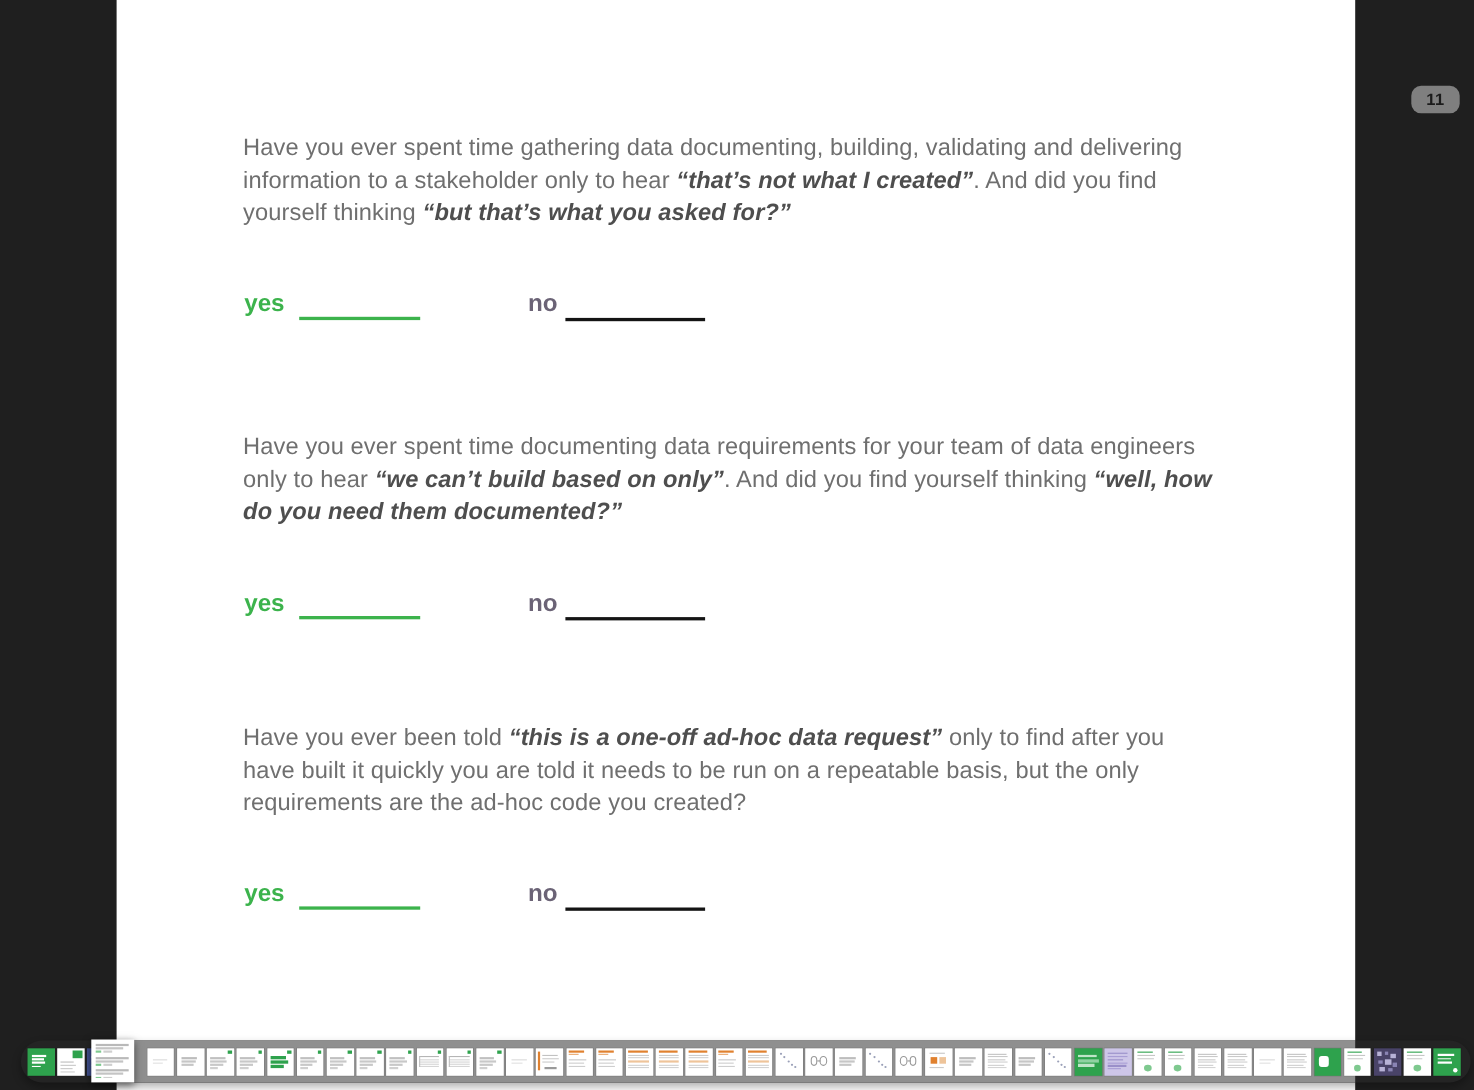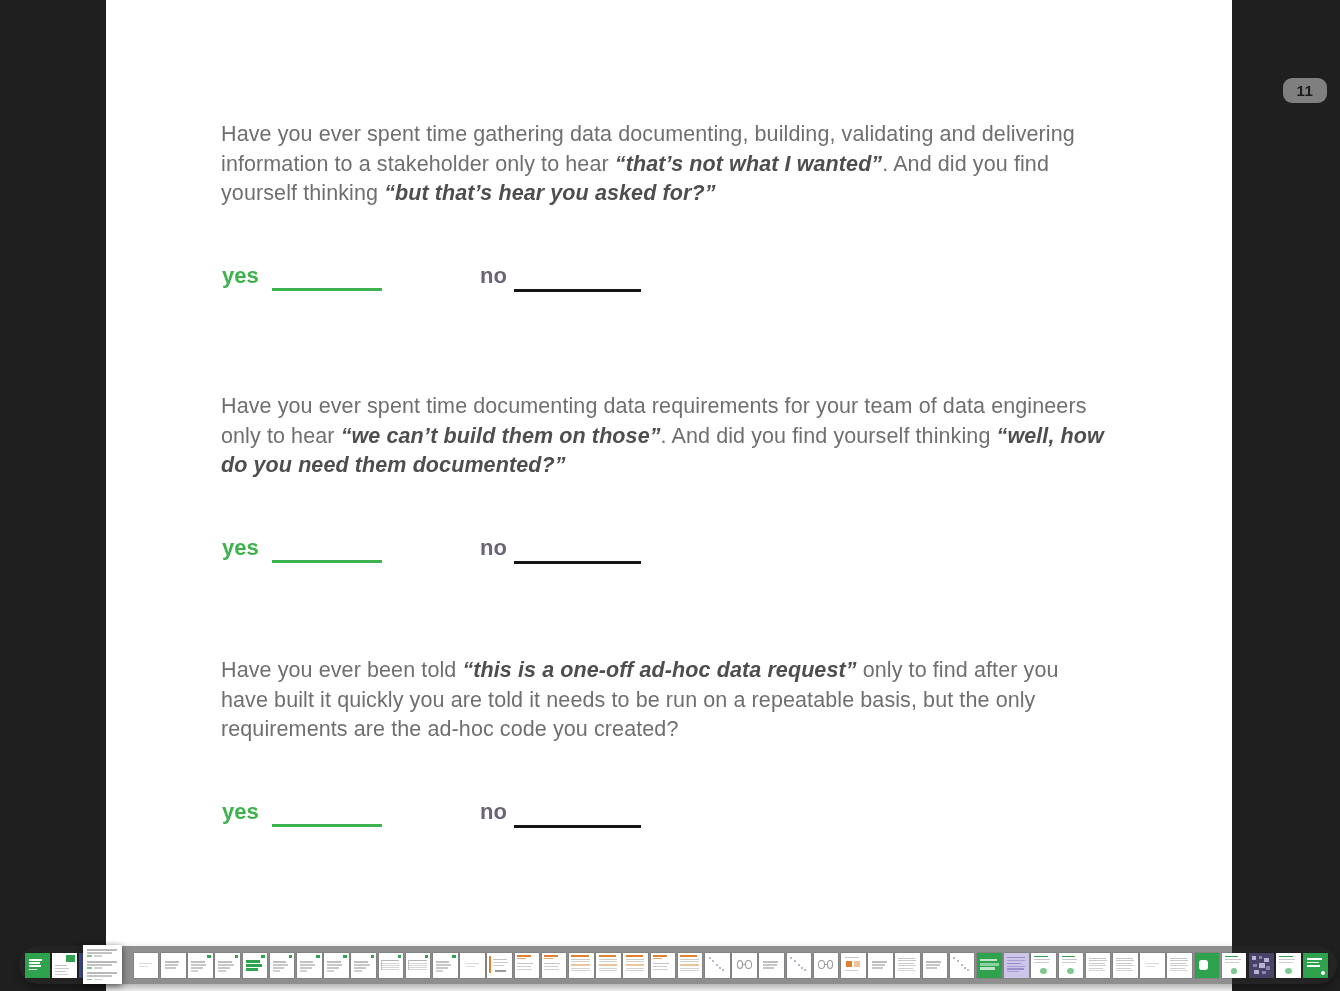--- a/index.html
+++ b/index.html
@@ -32,30 +32,30 @@
          box-shadow:0 0 0 0.5px rgba(0,0,0,.18);}
   .thumb.big{top:-1px;width:39px;height:39px;z-index:3;box-shadow:0 2px 7px rgba(0,0,0,.55);}
   .mk{position:absolute;}
 </style>
 </head>
 <body>
 
 <div class="stage">
   <div class="page" id="doc-page">
       <div class="q" style="top: 120px;">
-        <p class="qtext"><span class="seg">Have you ever spent time gathering data documenting, building, validating and delivering information to a stakeholder only to hear </span><span class="seg-b">“that’s not what I wanted”</span><span class="seg">. And did you find yourself thinking </span><span class="seg-b">“but that’s hear you asked for?”</span></p>
+        <p class="qtext"><span class="seg">Have you ever spent time gathering data documenting, building, validating and delivering information to a stakeholder only to hear </span><span class="seg-b">“that’s not what I created”</span><span class="seg">. And did you find yourself thinking </span><span class="seg-b">“but that’s what you asked for?”</span></p>
         <div class="answers">
           <span class="yes-label">yes</span>
           <span class="yes-line"></span>
           <span class="no-label">no</span>
           <span class="no-line"></span>
         </div>
       </div>
       <div class="q" style="top: 392px;">
-        <p class="qtext"><span class="seg">Have you ever spent time documenting data requirements for your team of data engineers only to hear </span><span class="seg-b">“we can’t build them on those”</span><span class="seg">. And did you find yourself thinking </span><span class="seg-b">“well, how do you need them documented?”</span></p>
+        <p class="qtext"><span class="seg">Have you ever spent time documenting data requirements for your team of data engineers only to hear </span><span class="seg-b">“we can’t build based on only”</span><span class="seg">. And did you find yourself thinking </span><span class="seg-b">“well, how do you need them documented?”</span></p>
         <div class="answers">
           <span class="yes-label">yes</span>
           <span class="yes-line"></span>
           <span class="no-label">no</span>
           <span class="no-line"></span>
         </div>
       </div>
       <div class="q" style="top: 656px;">
         <p class="qtext"><span class="seg">Have you ever been told </span><span class="seg-b">“this is a one-off ad-hoc data request”</span><span class="seg"> only to find after you have built it quickly you are told it needs to be run on a repeatable basis, but the only requirements are the ad-hoc code you created?</span></p>
         <div class="answers">

